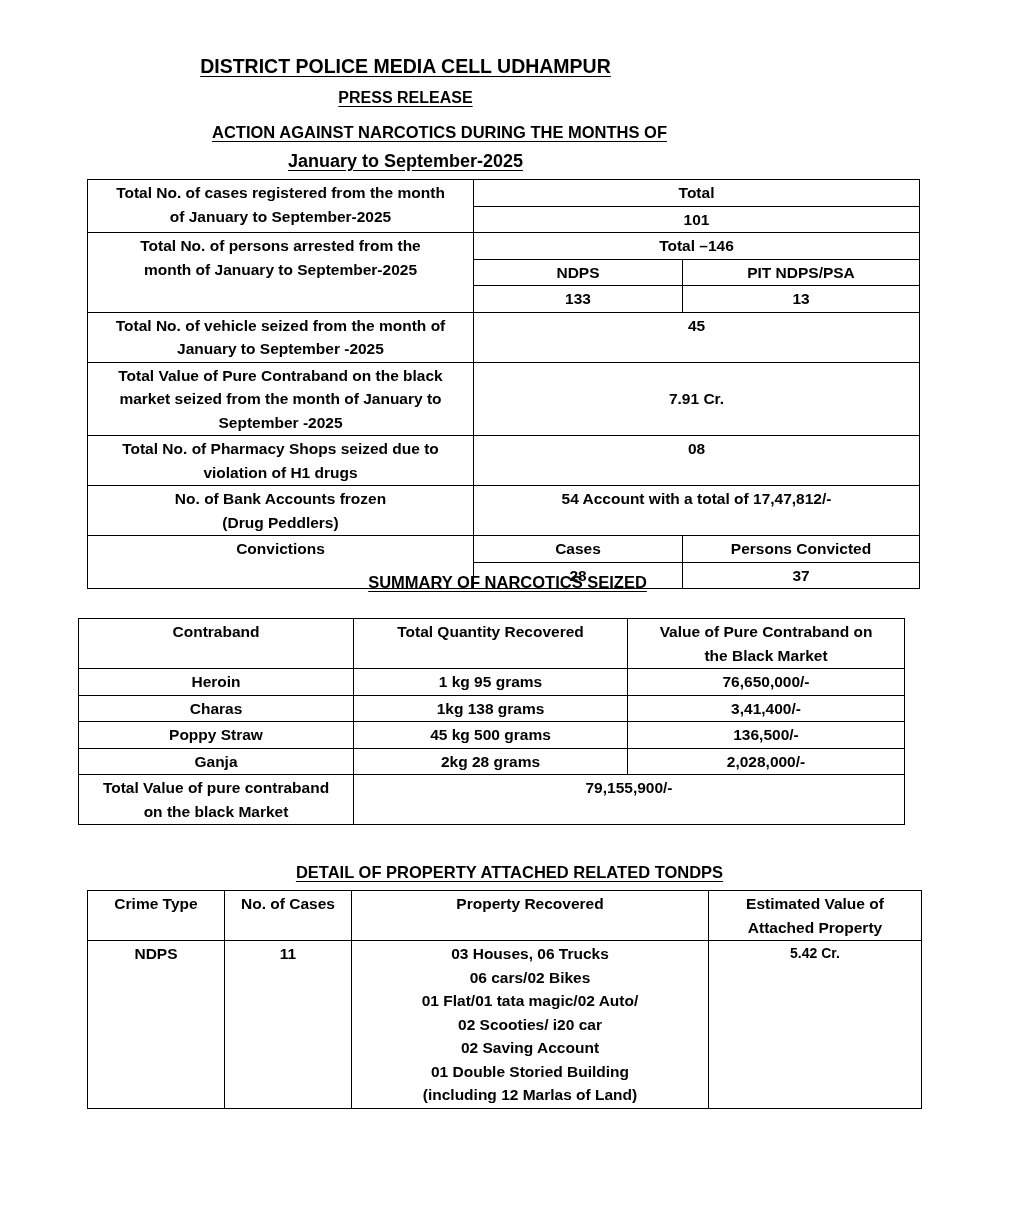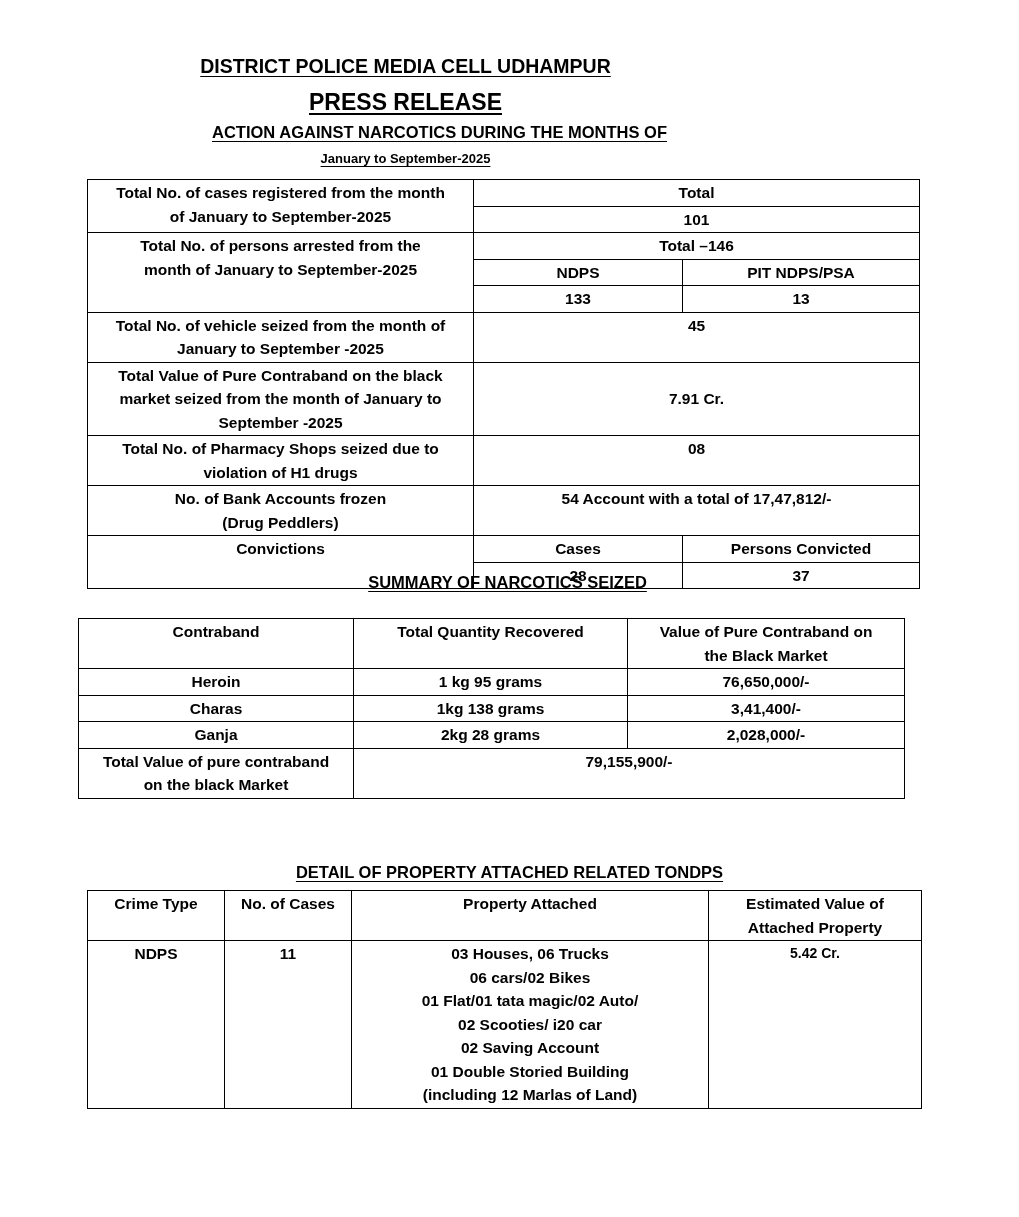--- a/index.html
+++ b/index.html
@@ -1,22 +1,22 @@
 <!DOCTYPE html>
 <html><head>
 <meta charset="utf-8">
 <style>
   html, body { margin:0; padding:0; background:#ffffff; }
   body { width:1019px; height:1217px; position:relative; font-family:"Liberation Sans", sans-serif; color:#000; font-weight:bold; font-size:15.5px; overflow:hidden; }
   .hdr { position:absolute; left:0; width:811px; text-align:center; font-weight:bold; }
   .hdr span { text-decoration:underline; text-underline-offset:3px; }
   .h1 { top:55px; font-size:19.5px; }
-  .h2 { top:89px; font-size:23px; }
+  .h2 { top:89px; font-size:16px; }
   .h3 { top:123px; font-size:16.5px;padding-left:34px; }
-  .h4 { top:151px; font-size:13px; }
+  .h4 { top:151px; font-size:18px; }
   table { position:absolute; border-collapse:collapse; table-layout:fixed; }
   td { border:1px solid #000; text-align:center; vertical-align:top; padding:1px 4px; line-height:23.5px; font-weight:bold; }
   .t1 { left:87px; top:179px; width:832px; }
   .t2 { left:78px; top:618px; width:826px; }
   .t3 { left:87px; top:890px; width:834px; }
   .sec { position:absolute; left:0; width:1019px; text-align:center; font-size:16.5px; font-weight:bold; }
   .sec span { text-decoration:underline; text-underline-offset:3px; }
   .s1 { top:573px; left:-2px; }
   .s2 { top:863px;text-align:center; }
   .mid { vertical-align:middle; }
@@ -124,20 +124,25 @@
     <td>Heroin</td>
     <td>1 kg 95 grams</td>
     <td>76,650,000/-</td>
   </tr>
   <tr>
     <td>Charas</td>
     <td>1kg 138 grams</td>
     <td>3,41,400/-</td>
   </tr>
   <tr>
+    <td>Poppy Straw</td>
+    <td>45 kg 500 grams</td>
+    <td>136,500/-</td>
+  </tr>
+  <tr>
     <td>Ganja</td>
     <td>2kg 28 grams</td>
     <td>2,028,000/-</td>
   </tr>
   <tr>
     <td>
           <div>Total Value of pure contraband</div>
           <div>on the black Market</div>
         </td>
     <td colspan="2">79,155,900/-</td>
@@ -151,21 +156,21 @@
   <colgroup>
       <col style="width:137px">
       <col style="width:127px">
       <col style="width:357px">
       <col style="width:213px">
     </colgroup>
   <tbody>
       <tr>
     <td style="height:44px">Crime Type</td>
     <td>No. of Cases</td>
-    <td>Property Attached</td>
+    <td>Property Recovered</td>
     <td>
           <div>Estimated Value of</div>
           <div>Attached Property</div>
         </td>
   </tr>
   <tr>
     <td>NDPS</td>
     <td>11</td>
     <td>
       <div>03 Houses, 06 Trucks</div>

